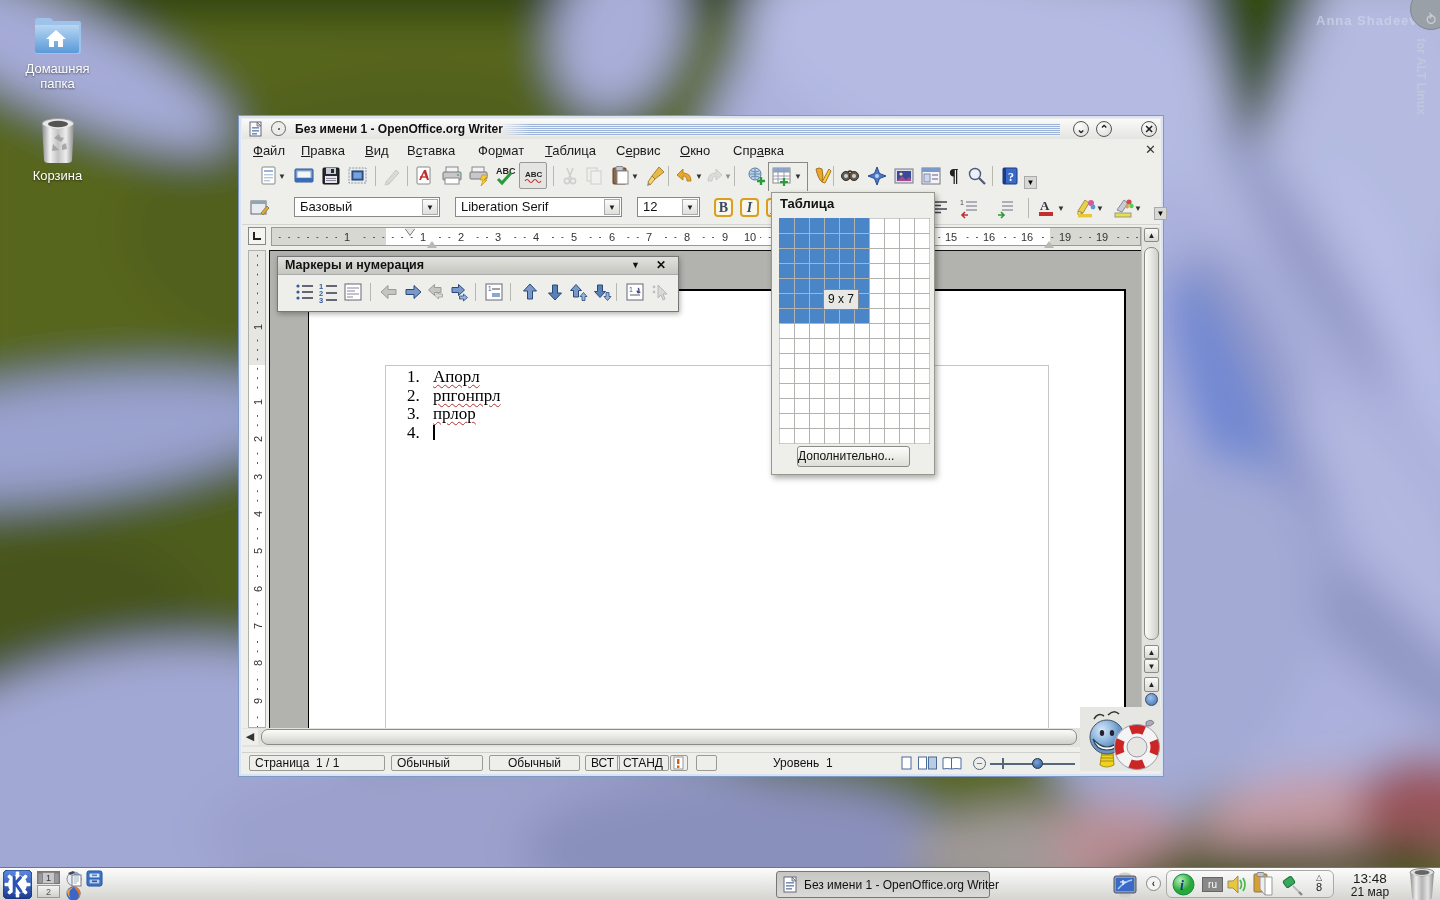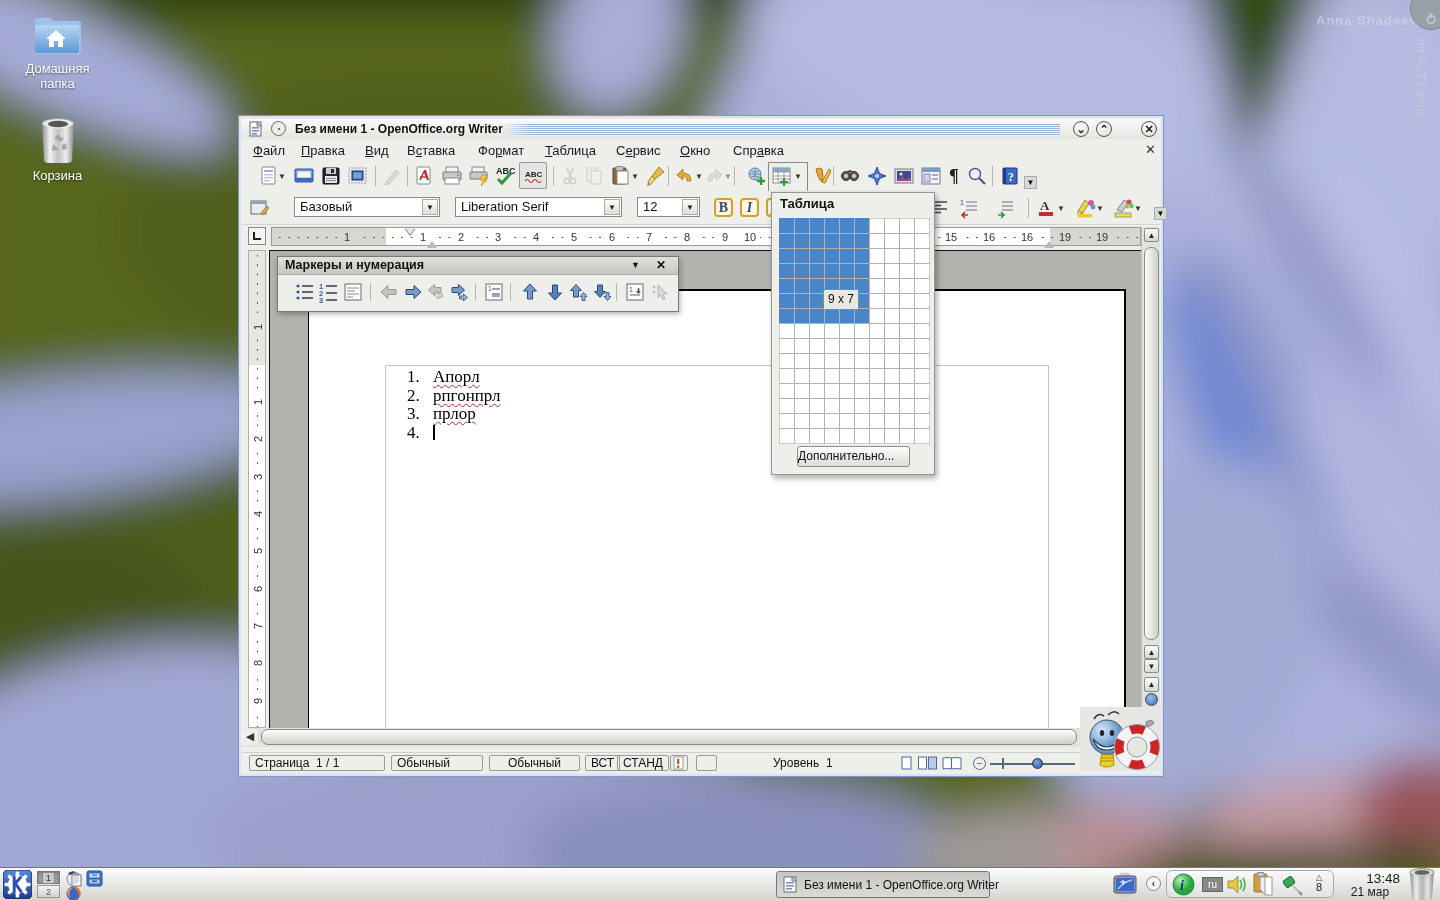--- a/index.html
+++ b/index.html
@@ -778,21 +778,21 @@
       <path d="M8 5 L20 5 L20 23 L13 23 Z" fill="#fff" stroke="#999"></path>
       <path d="M8 5 L13 5 L13 23 L8 17 Z" fill="#eee" stroke="#999"></path>
     </svg>
  <svg class="abs" style="left:1281px;top:6px" width="22" height="22" viewBox="0 0 22 22">
       <rect x="3" y="4" width="10" height="8" rx="2" fill="#3aa85a" stroke="#187038" transform="rotate(-35 8 8)"></rect>
       <path d="M12 12 L19 19" stroke="#bbb" stroke-width="1.8"></path>
       <path d="M18 18 l3 3" stroke="#888" stroke-width="2.4"></path>
     </svg>
  <div class="abs" style="left:1311px;top:5px;width:16px;height:10px;font-size:8px;color:#444;text-align:center">△</div>
  <div class="abs" style="left:1311px;top:13px;width:16px;height:12px;font-size:11px;color:#222;text-align:center">8</div>
- <div class="abs" style="left:1340px;top:3px;width:60px;font-size:13.5px;color:#1a1a1a;text-align:right">13:48</div>
+ <div class="abs" style="left:1340px;top:3px;width:60px;font-size:13.5px;color:#1a1a1a;text-align:center">13:48</div>
  <div class="abs" style="left:1340px;top:17px;width:60px;font-size:12px;color:#1a1a1a;text-align:center">21 мар</div>
  <svg class="abs" style="left:1408px;top:0px" width="28" height="33" viewBox="0 0 28 33">
       <ellipse cx="14" cy="4.5" rx="12" ry="4" fill="#e0e0e0" stroke="#888"></ellipse>
       <ellipse cx="14" cy="4.5" rx="7.5" ry="2.4" fill="#666"></ellipse>
       <path d="M2 4.5 L4 29 Q4 32 8 32 L20 32 Q24 32 24 29 L26 4.5 Q20 8.5 14 8.5 Q8 8.5 2 4.5 Z" fill="url(#tg2)"></path>
       <defs>
         <linearGradient id="tg2" x1="0" y1="0" x2="1" y2="0">
           <stop offset="0" stop-color="#8c8c8c"></stop>
           <stop offset=".25" stop-color="#eee"></stop>
           <stop offset=".5" stop-color="#b4b4b4"></stop>

